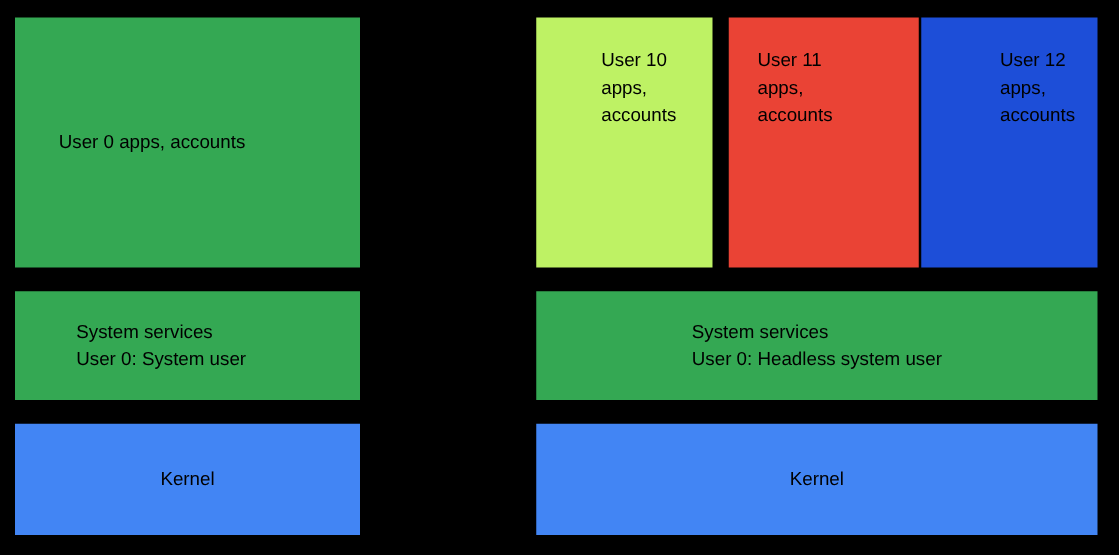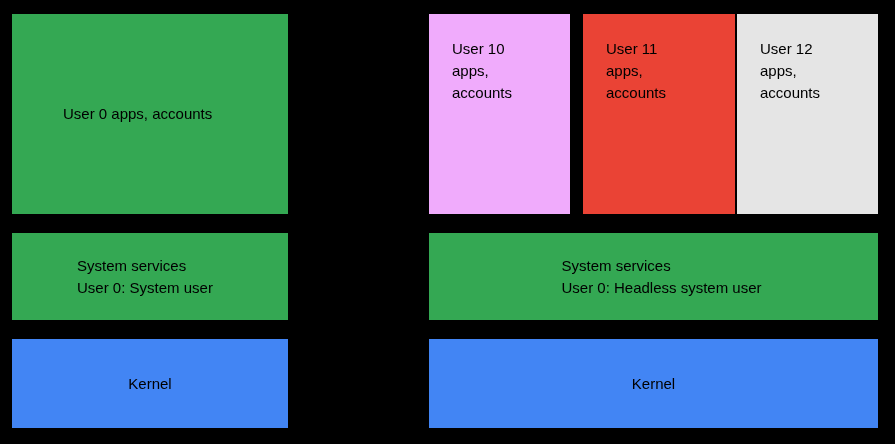--- a/index.html
+++ b/index.html
@@ -24,25 +24,25 @@
     box-sizing: border-box;
     color: #000000;
     font-family: "Liberation Sans", sans-serif;
     font-size: 15px;
     line-height: 22px;
     white-space: pre-line;
     display: flex;
     overflow: hidden;
   }
   
-  .box.c-green   { background: #34A853; padding-left: 16px; }
+  .box.c-green   { background: #34A853; }
   .box.c-blue    { background: #4285F4; }
-  .box.c-yellow  { background: #f0abfc; }
+  .box.c-yellow  { background: #bef264; justify-content: center; }
   .box.c-red     { background: #EA4335; }
-  .box.c-magenta { background: #e5e5e5; }
+  .box.c-magenta { background: #1d4ed8; padding-left: 40px; }
 
   
   .t-left-mid {
     align-items: center;
     justify-content: flex-start;
     text-align: left;
   }
   .t-center-mid {
     align-items: center;
     justify-content: center;

